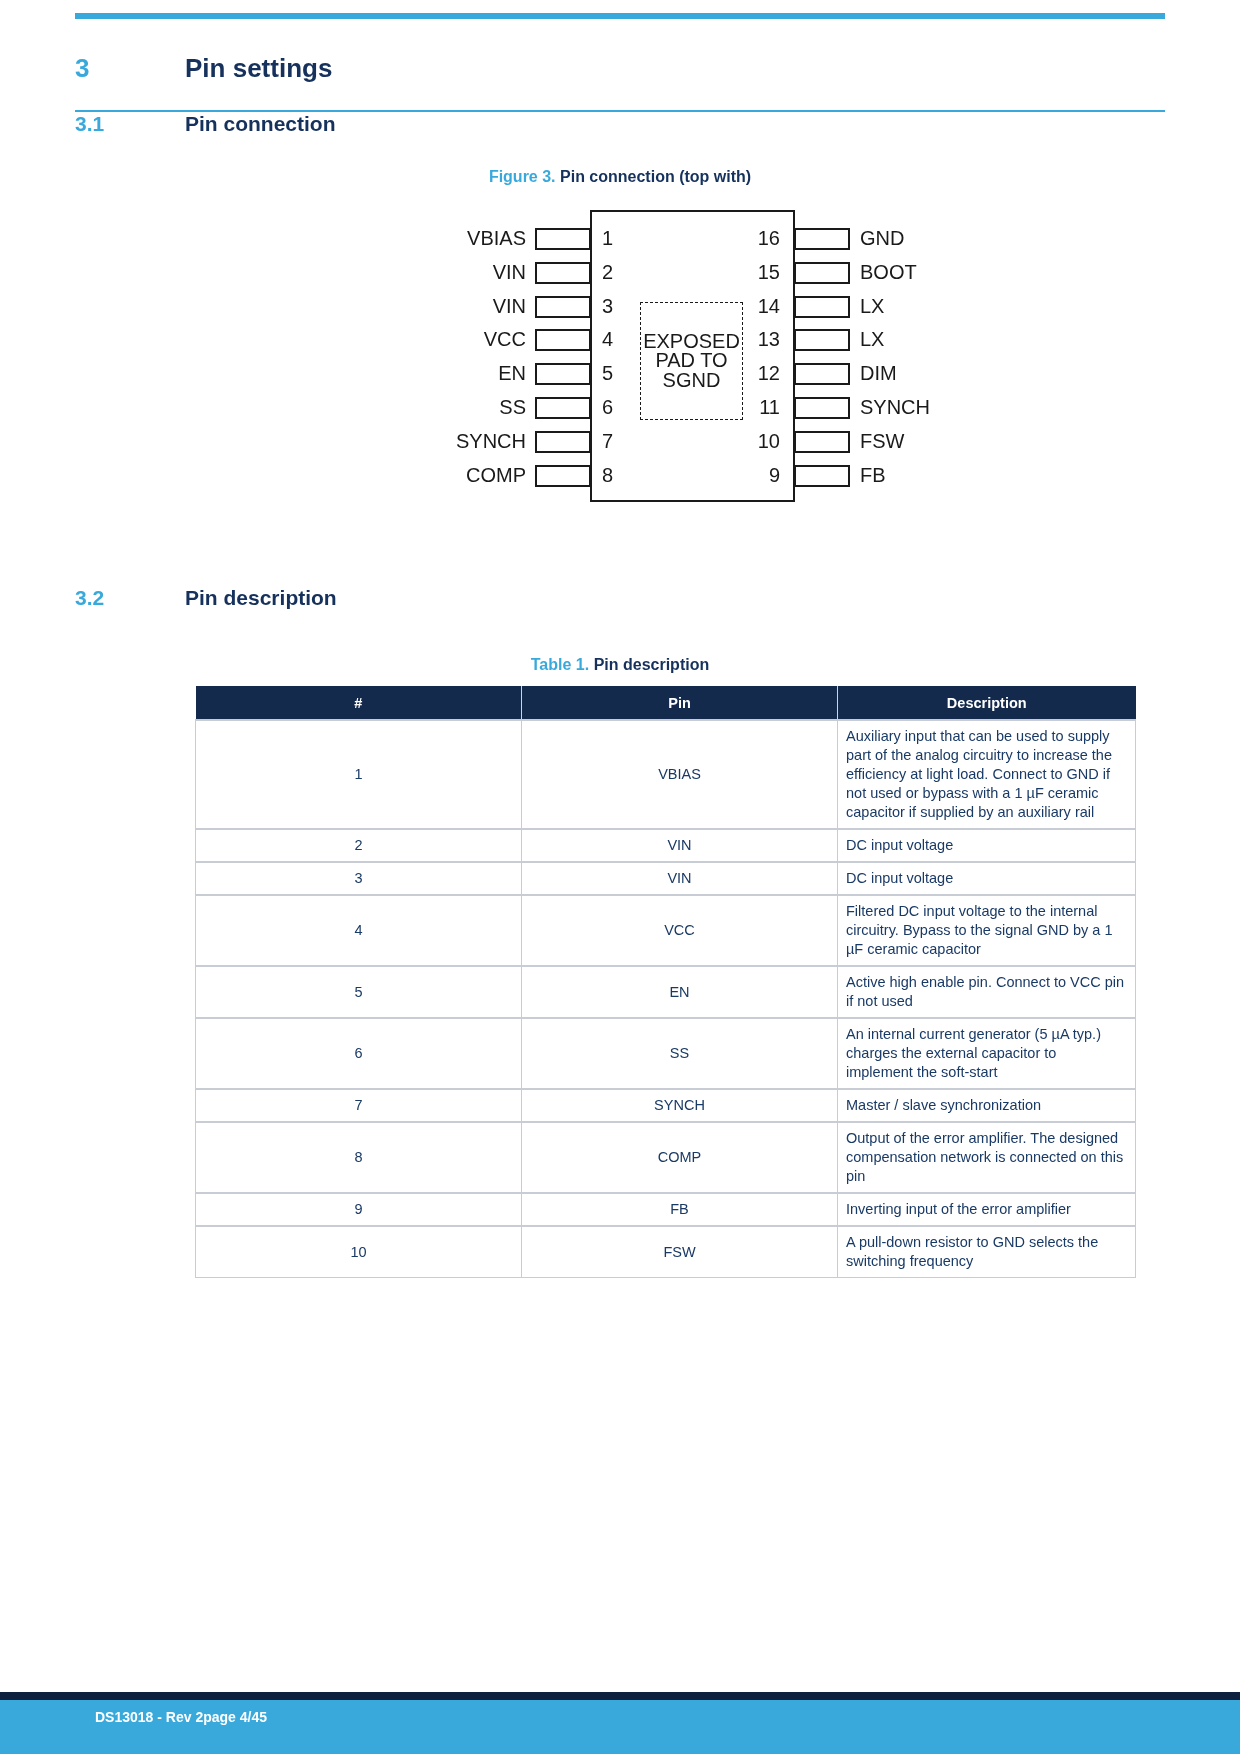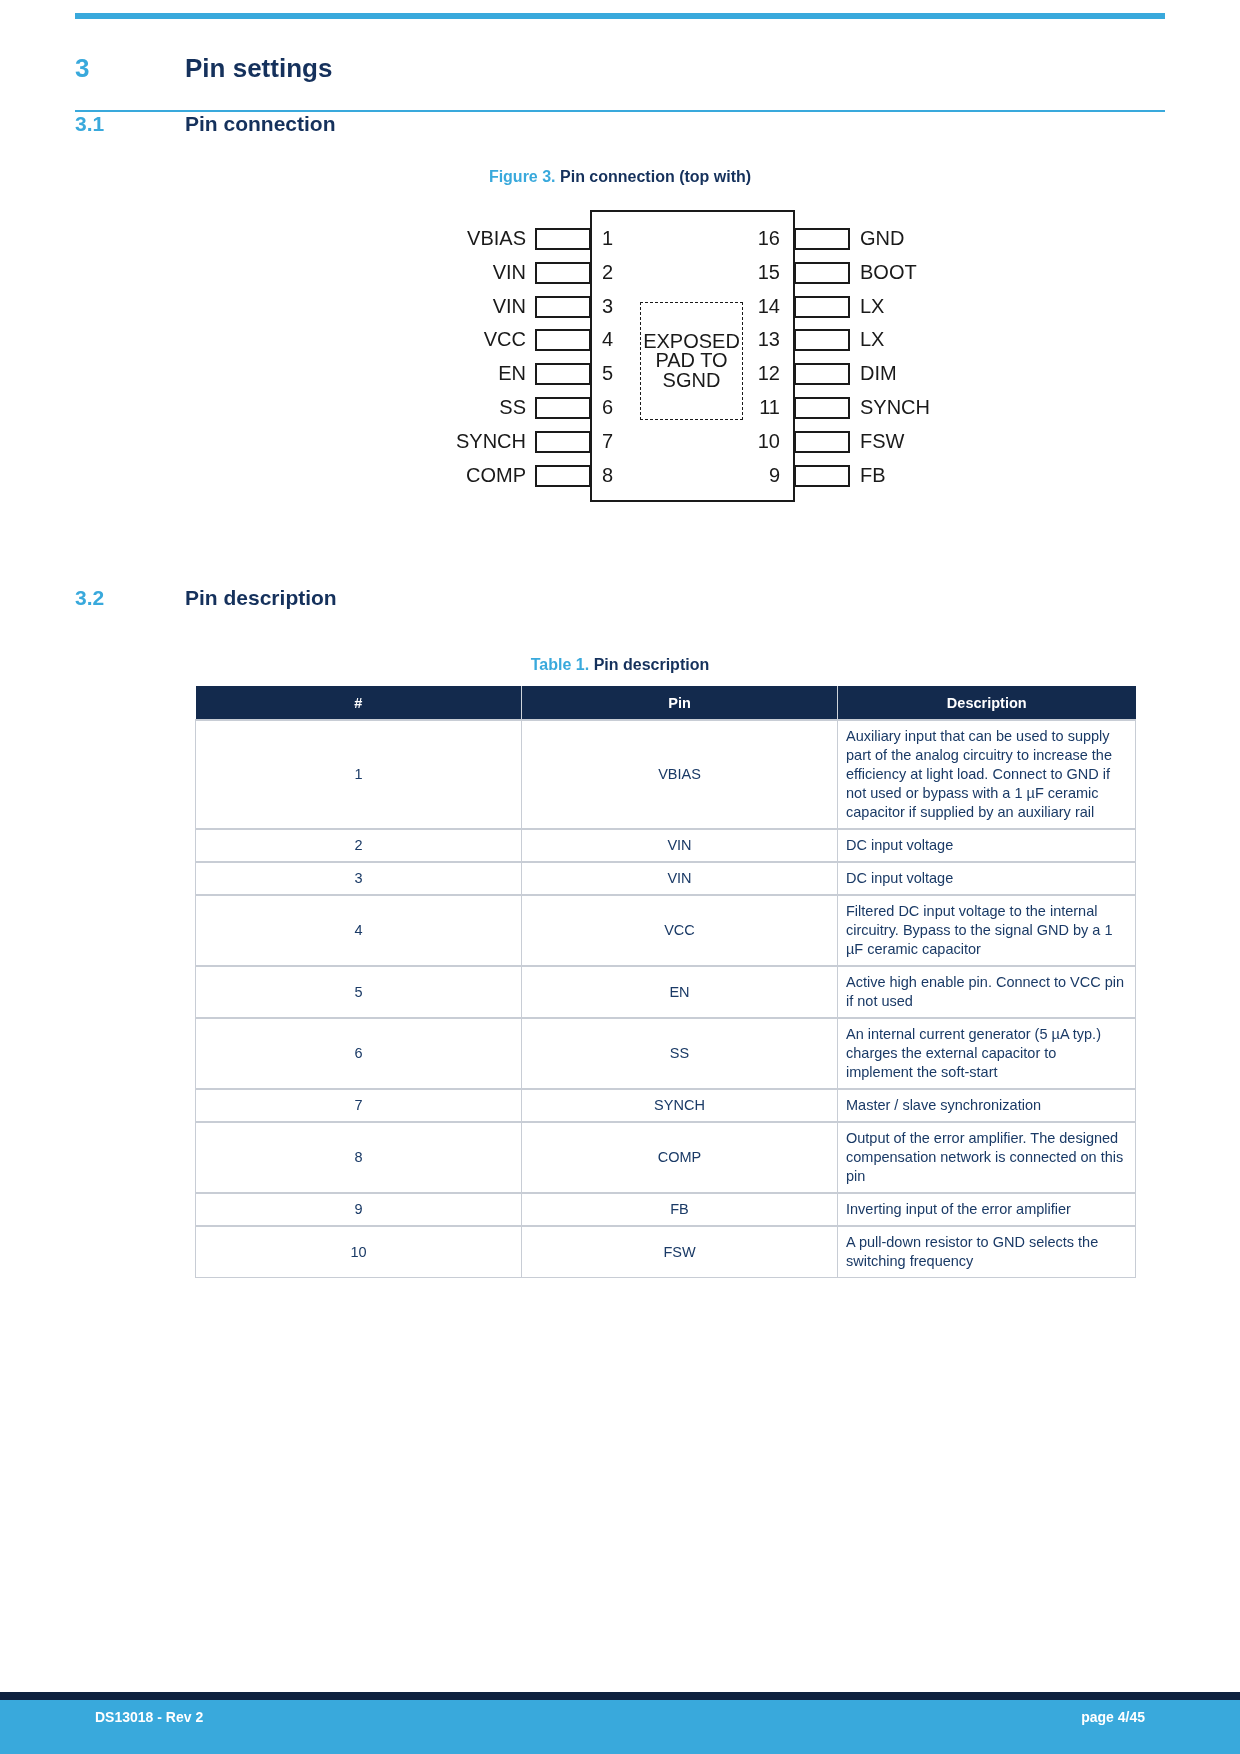--- a/index.html
+++ b/index.html
@@ -60,21 +60,21 @@
   .pin-table th:last-child { border-right:none; }
   .pin-table td { border:1px solid #c8cdd5; border-top-width:2px; line-height:19px;
                   padding:6px 8px; vertical-align:middle; }
   .pin-table tr:first-child td { border-top-width:2px; }
   .td-num, .td-pin { text-align:center; }
   .td-desc { text-align:left; }
 
   
   .footer-navy { position:absolute; left:0; bottom:54px; width:100%; height:8px; background:#0e2240; }
   .footer-blue { position:absolute; left:0; bottom:0; width:100%; height:54px; background:#39a9dc;
-                 box-sizing:border-box; padding:9px 95px 0 95px; display:flex; justify-content:space-between;
+                 box-sizing:border-box; padding:9px 95px 0 95px; display:flex; justify-content:flex-start;
                  color:#ffffff; font-size:14px; font-weight:bold; }
 </style>
 </head>
 <body>
 
 <div class="page">
 
   <div class="rule-thick"></div>
 
   <main class="content">

